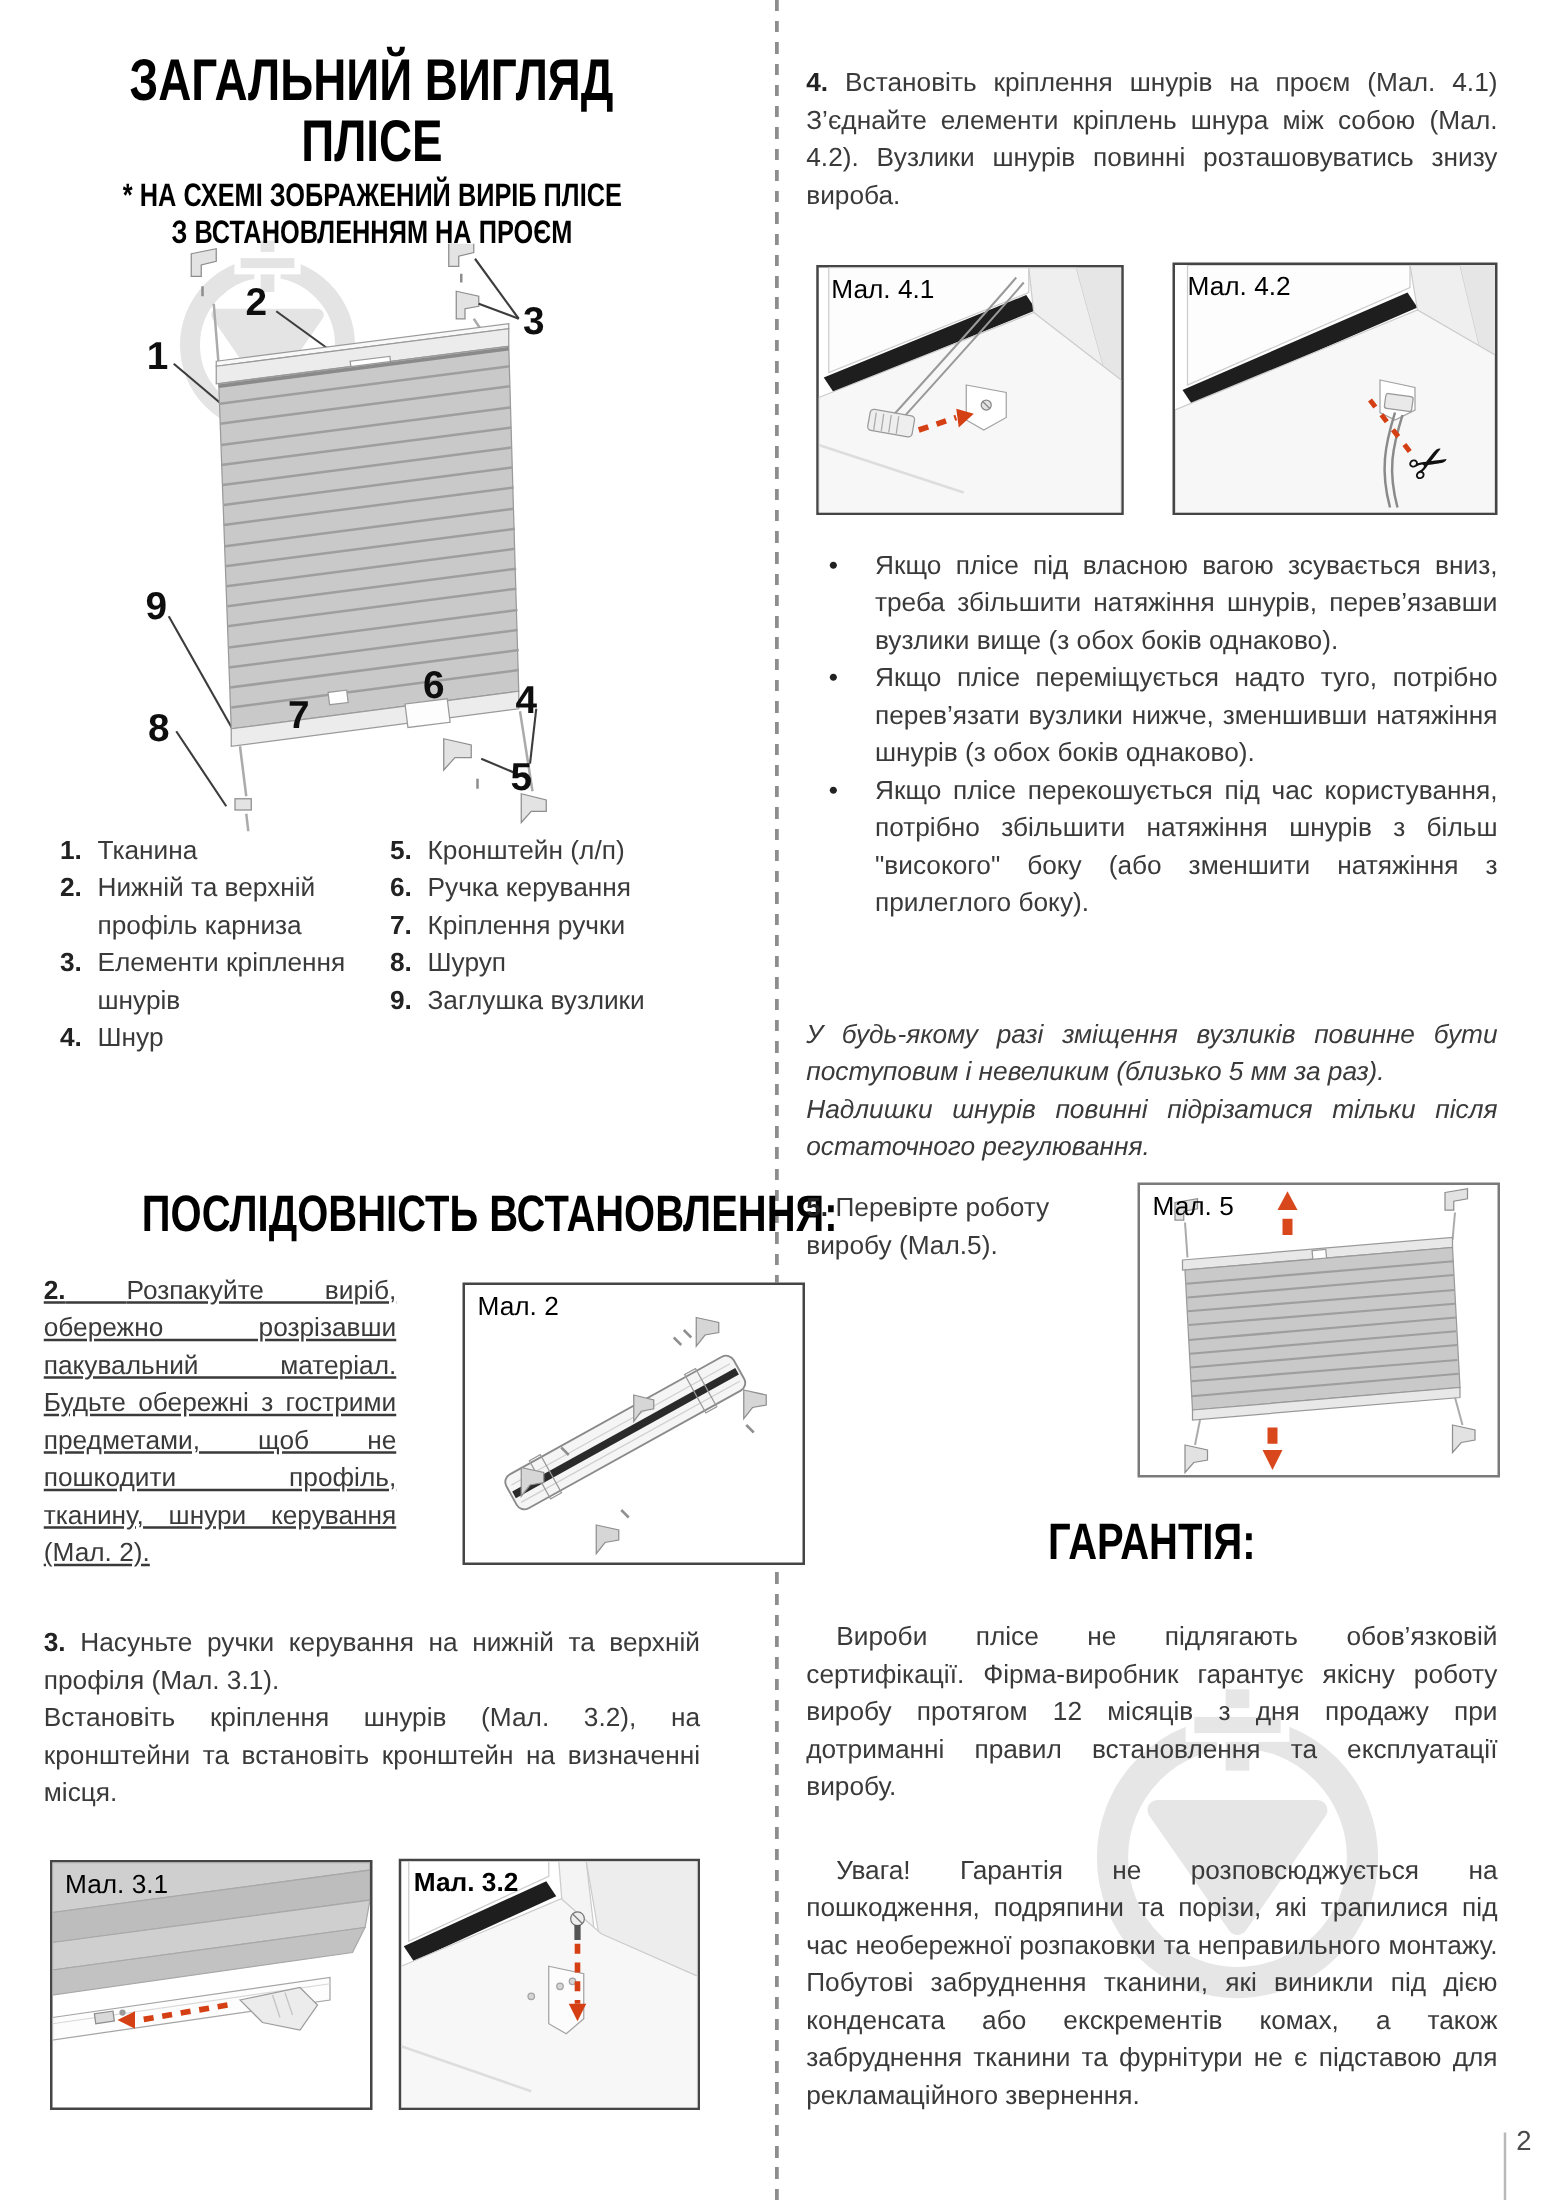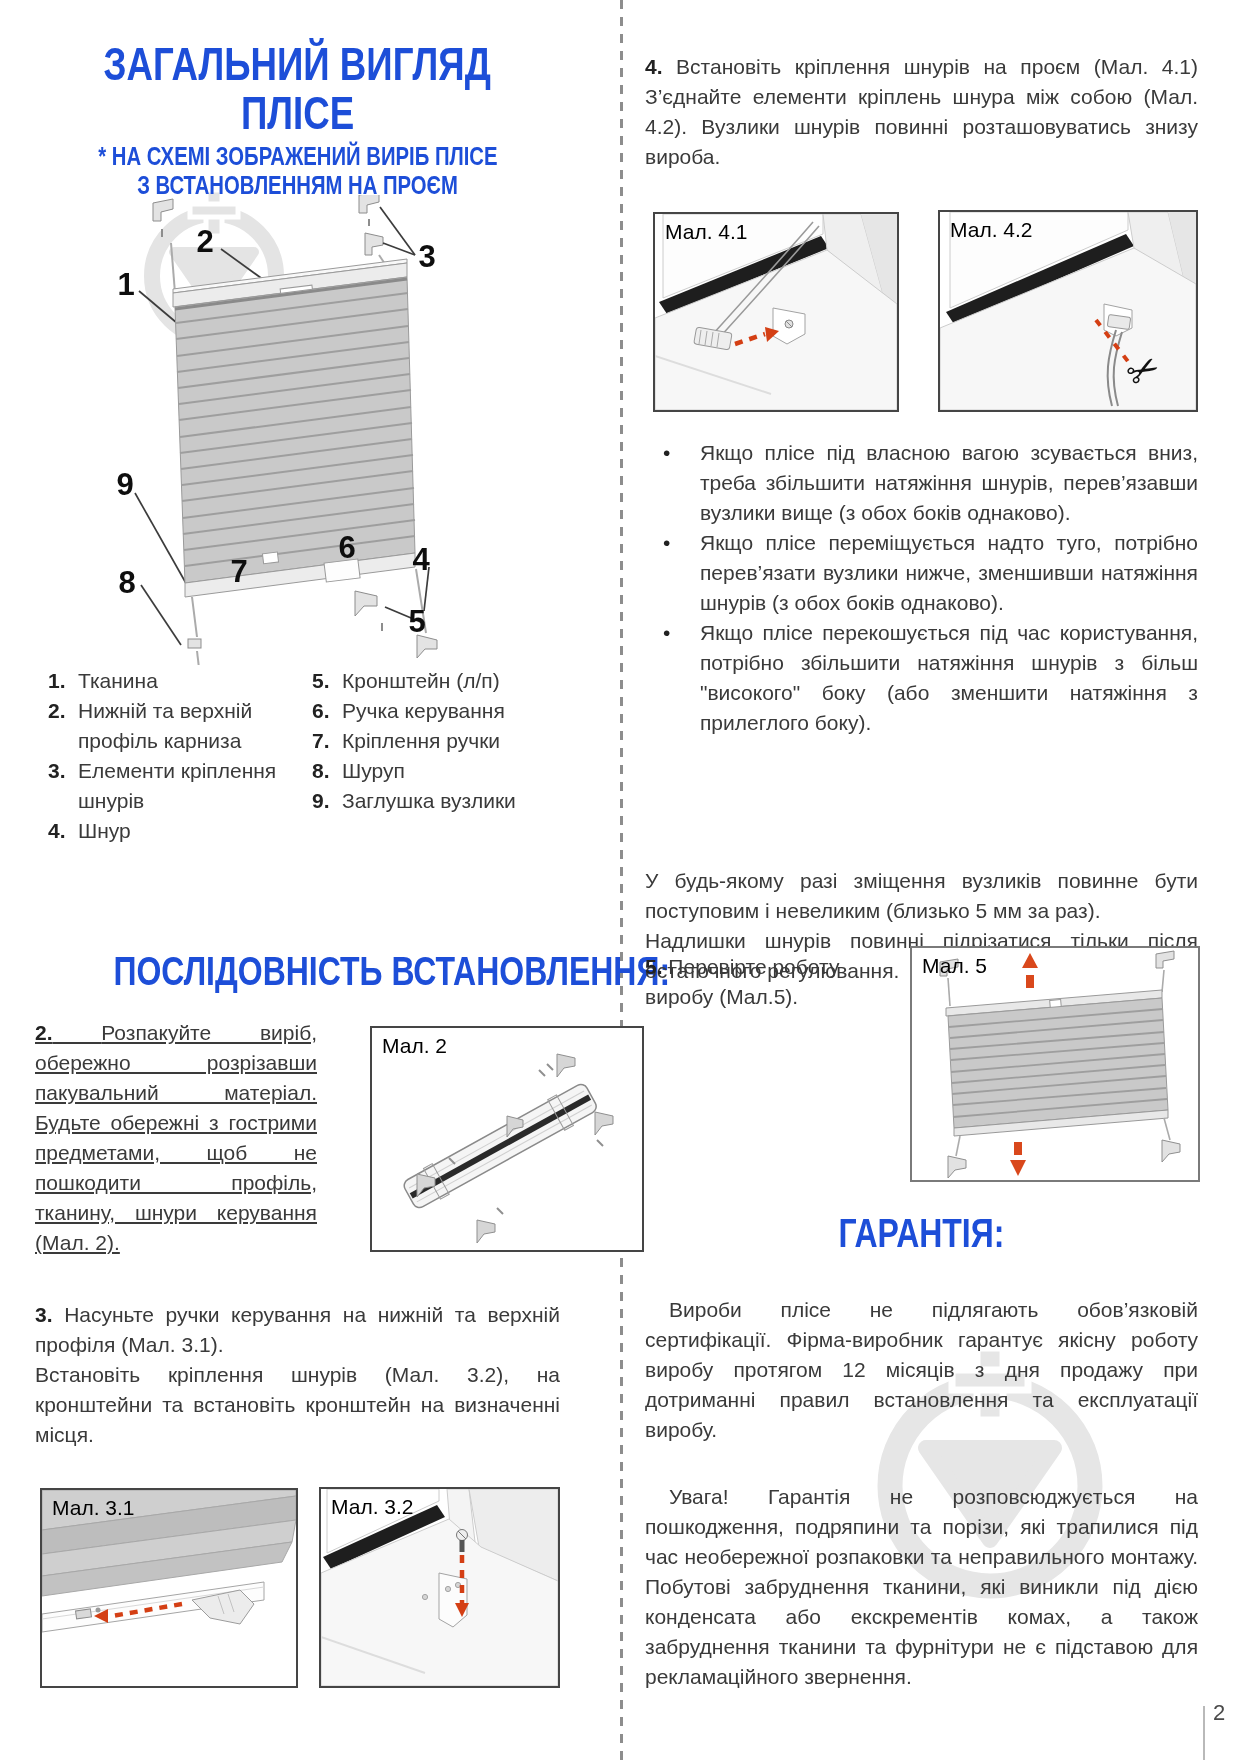--- a/index.html
+++ b/index.html
@@ -1,21 +1,21 @@
 <!DOCTYPE html>
 <html><head>
 <meta charset="utf-8">
 <style>
   html,body{margin:0;padding:0;background:#fff;}
   .page{position:relative;width:1245px;height:1760px;background:#ffffff;
         font-family:"Liberation Sans",sans-serif;color:#383838;overflow:hidden;}
   .abs{position:absolute;}
   .z1{z-index:2;}
   
-  .h-big{font-weight:bold;color:#1d4ed8;text-align:center;line-height:1.04;}
+  .h-big{font-weight:bold;color:#000000;text-align:center;line-height:1.04;}
   .cond{display:inline-block;transform:scaleX(0.78);transform-origin:50% 50%;white-space:nowrap;letter-spacing:0px;}
   
   .body{font-size:21px;line-height:30px;text-align:justify;color:#3a3a3a;}
   .body b{color:#222;}
   
   .vsep{position:absolute;left:620px;top:0;width:3px;height:1760px;z-index:1;
         background:repeating-linear-gradient(to bottom,#8d8d8d 0 9px,transparent 9px 17px);}
   
   .figbox{position:absolute;background:#fff;border:2px solid #454545;box-sizing:border-box;z-index:2;}
   .figbox.light{border-color:#7a7a7a;}
@@ -246,21 +246,21 @@
       <path d="M150,110 L198,100 L212,114 L198,134 L168,128 Z" fill="#ececec" stroke="#9c9c9c"></path>
       <line x1="176" y1="106" x2="182" y2="124" stroke="#c2c2c2"></line>
       <line x1="186" y1="104" x2="192" y2="122" stroke="#c2c2c2"></line>
       <g>
         <line x1="140" y1="114" x2="70" y2="126" stroke="#d43f14" stroke-width="4.5" stroke-dasharray="8 7"></line>
         <polygon points="66,119 66,133 52,126" fill="#d43f14"></polygon>
       </g>
     </svg>
   </div>
 
-  <div class="figbox" style="left:319px;top:1487px;width:241px;height:201px;">
+  <div class="figbox" style="left:319px;top:1487px;width:241px;height:201px;font-weight:bold;">
     <div class="figlabel">Мал. 3.2</div>
     <svg viewBox="0 0 237 197">
       <polygon points="6,0 118,0 118,12 6,64" fill="#ffffff" stroke="#cccccc"></polygon>
       <polygon points="2,68 116,16 124,28 10,80" fill="#1e1e1e"></polygon>
       <polygon points="126,0 148,0 158,88 132,74" fill="#f4f4f4" stroke="#cccccc"></polygon>
       <polygon points="148,0 237,0 237,92 158,58" fill="#ededed" stroke="#cccccc"></polygon>
       <polygon points="0,84 128,30 160,58 237,92 237,197 0,197" fill="#f7f7f7" stroke="#cccccc"></polygon>
       <line x1="0" y1="148" x2="104" y2="184" stroke="#dddddd" stroke-width="2"></line>
       <g>
         <polygon points="118,84 146,90 146,126 132,138 118,130" fill="#fcfcfc" stroke="#a3a3a3"></polygon>
@@ -350,21 +350,21 @@
         <span class="dot">•</span>
         <span class="btext">Якщо плісе переміщується надто туго, потрібно перев’язати вузлики нижче, зменшивши натяжіння шнурів (з обох боків однаково).</span>
       </div>
 
       <div class="bullet-row">
         <span class="dot">•</span>
         <span class="btext">Якщо плісе перекошується під час користування, потрібно збільшити натяжіння шнурів з більш "високого" боку (або зменшити натяжіння з прилеглого боку).</span>
       </div>
     </div>
 
-  <div class="abs body z1" style="left:645px;top:866px;width:553px;">
+  <div class="abs body z1" style="left:645px;top:813px;width:553px;font-style:italic;">
     <div>У будь-якому разі зміщення вузликів повинне бути поступовим і невеликим (близько 5 мм за раз).</div>
     <div>Надлишки шнурів повинні підрізатися тільки після остаточного регулювання.</div>
   </div>
 
   <div class="abs body z1" style="left:645px;top:952px;width:250px;text-align:left;">
     <b>5.</b> <span>Перевірте роботу виробу (Мал.5).</span>
   </div>
   <div class="figbox light" style="left:910px;top:946px;width:290px;height:236px;">
     <div class="figlabel">Мал. 5</div>
     <svg viewBox="0 0 286 232">

